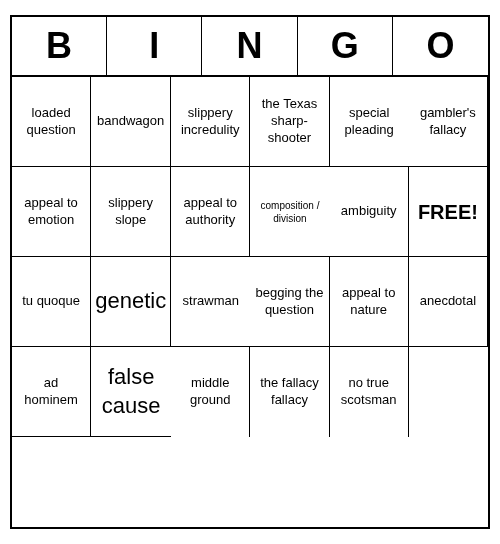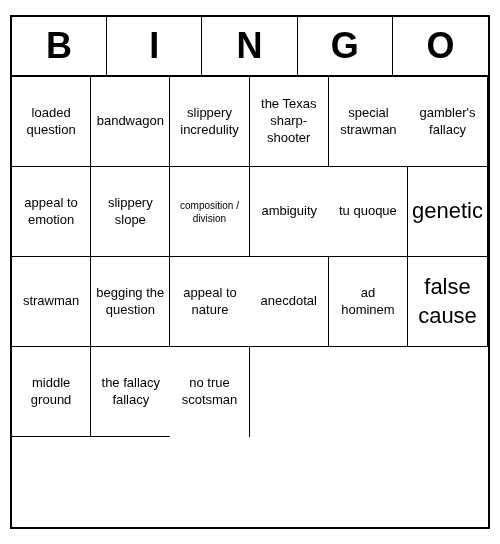--- a/index.html
+++ b/index.html
@@ -74,26 +74,28 @@
       <div class="bingo-header-cell">I</div>
       <div class="bingo-header-cell">N</div>
       <div class="bingo-header-cell">G</div>
       <div class="bingo-header-cell">O</div>
     </div>
   <div class="bingo-grid">
   <div class="bingo-cell">loaded question</div>
       <div class="bingo-cell">bandwagon</div>
       <div class="bingo-cell">slippery incredulity</div>
       <div class="bingo-cell">the Texas sharp-shooter</div>
-      <div class="bingo-cell">special strawman</div>
+      <div class="bingo-cell">special pleading</div>
       <div class="bingo-cell">gambler's fallacy</div>
       <div class="bingo-cell">appeal to emotion</div>
       <div class="bingo-cell">slippery slope</div>
+      <div class="bingo-cell">appeal to authority</div>
       <div class="bingo-cell small-text">composition / division</div>
       <div class="bingo-cell">ambiguity</div>
+      <div class="bingo-cell free">FREE!</div>
       <div class="bingo-cell">tu quoque</div>
       <div class="bingo-cell large-text">genetic</div>
       <div class="bingo-cell">strawman</div>
       <div class="bingo-cell">begging the question</div>
       <div class="bingo-cell">appeal to nature</div>
       <div class="bingo-cell">anecdotal</div>
       <div class="bingo-cell">ad hominem</div>
       <div class="bingo-cell large-text">false cause</div>
       <div class="bingo-cell">middle ground</div>
       <div class="bingo-cell">the fallacy fallacy</div>

